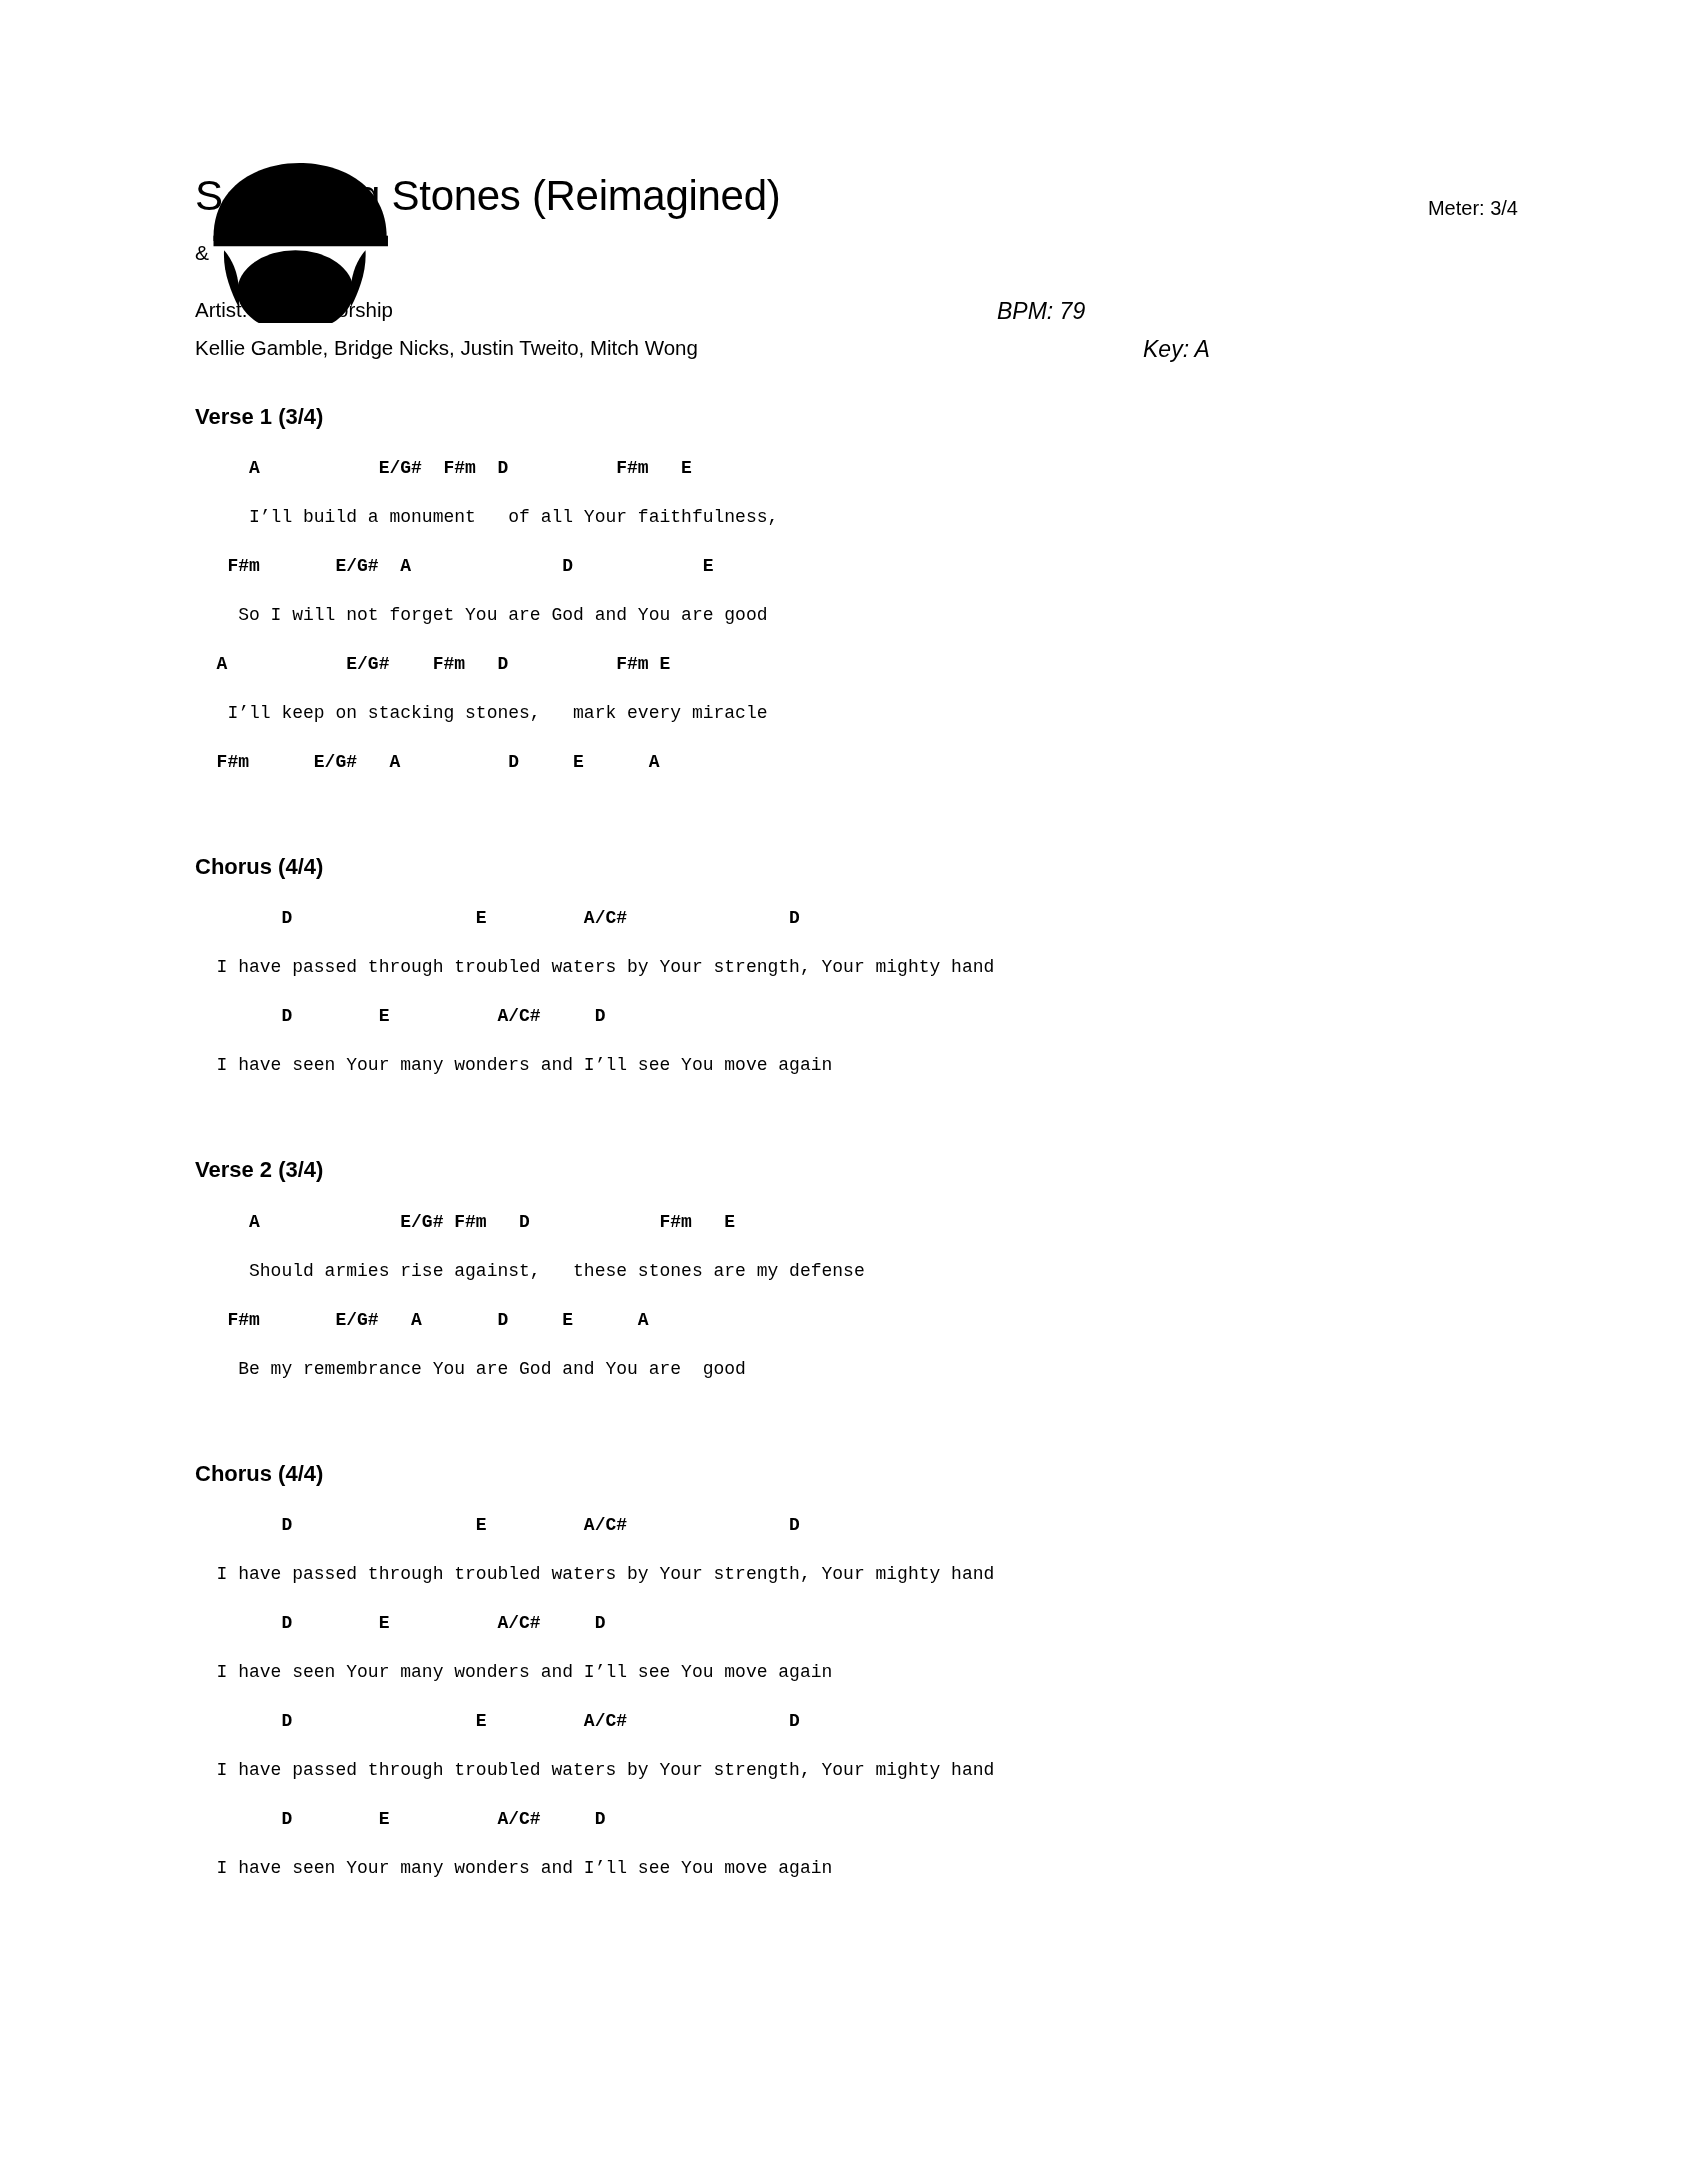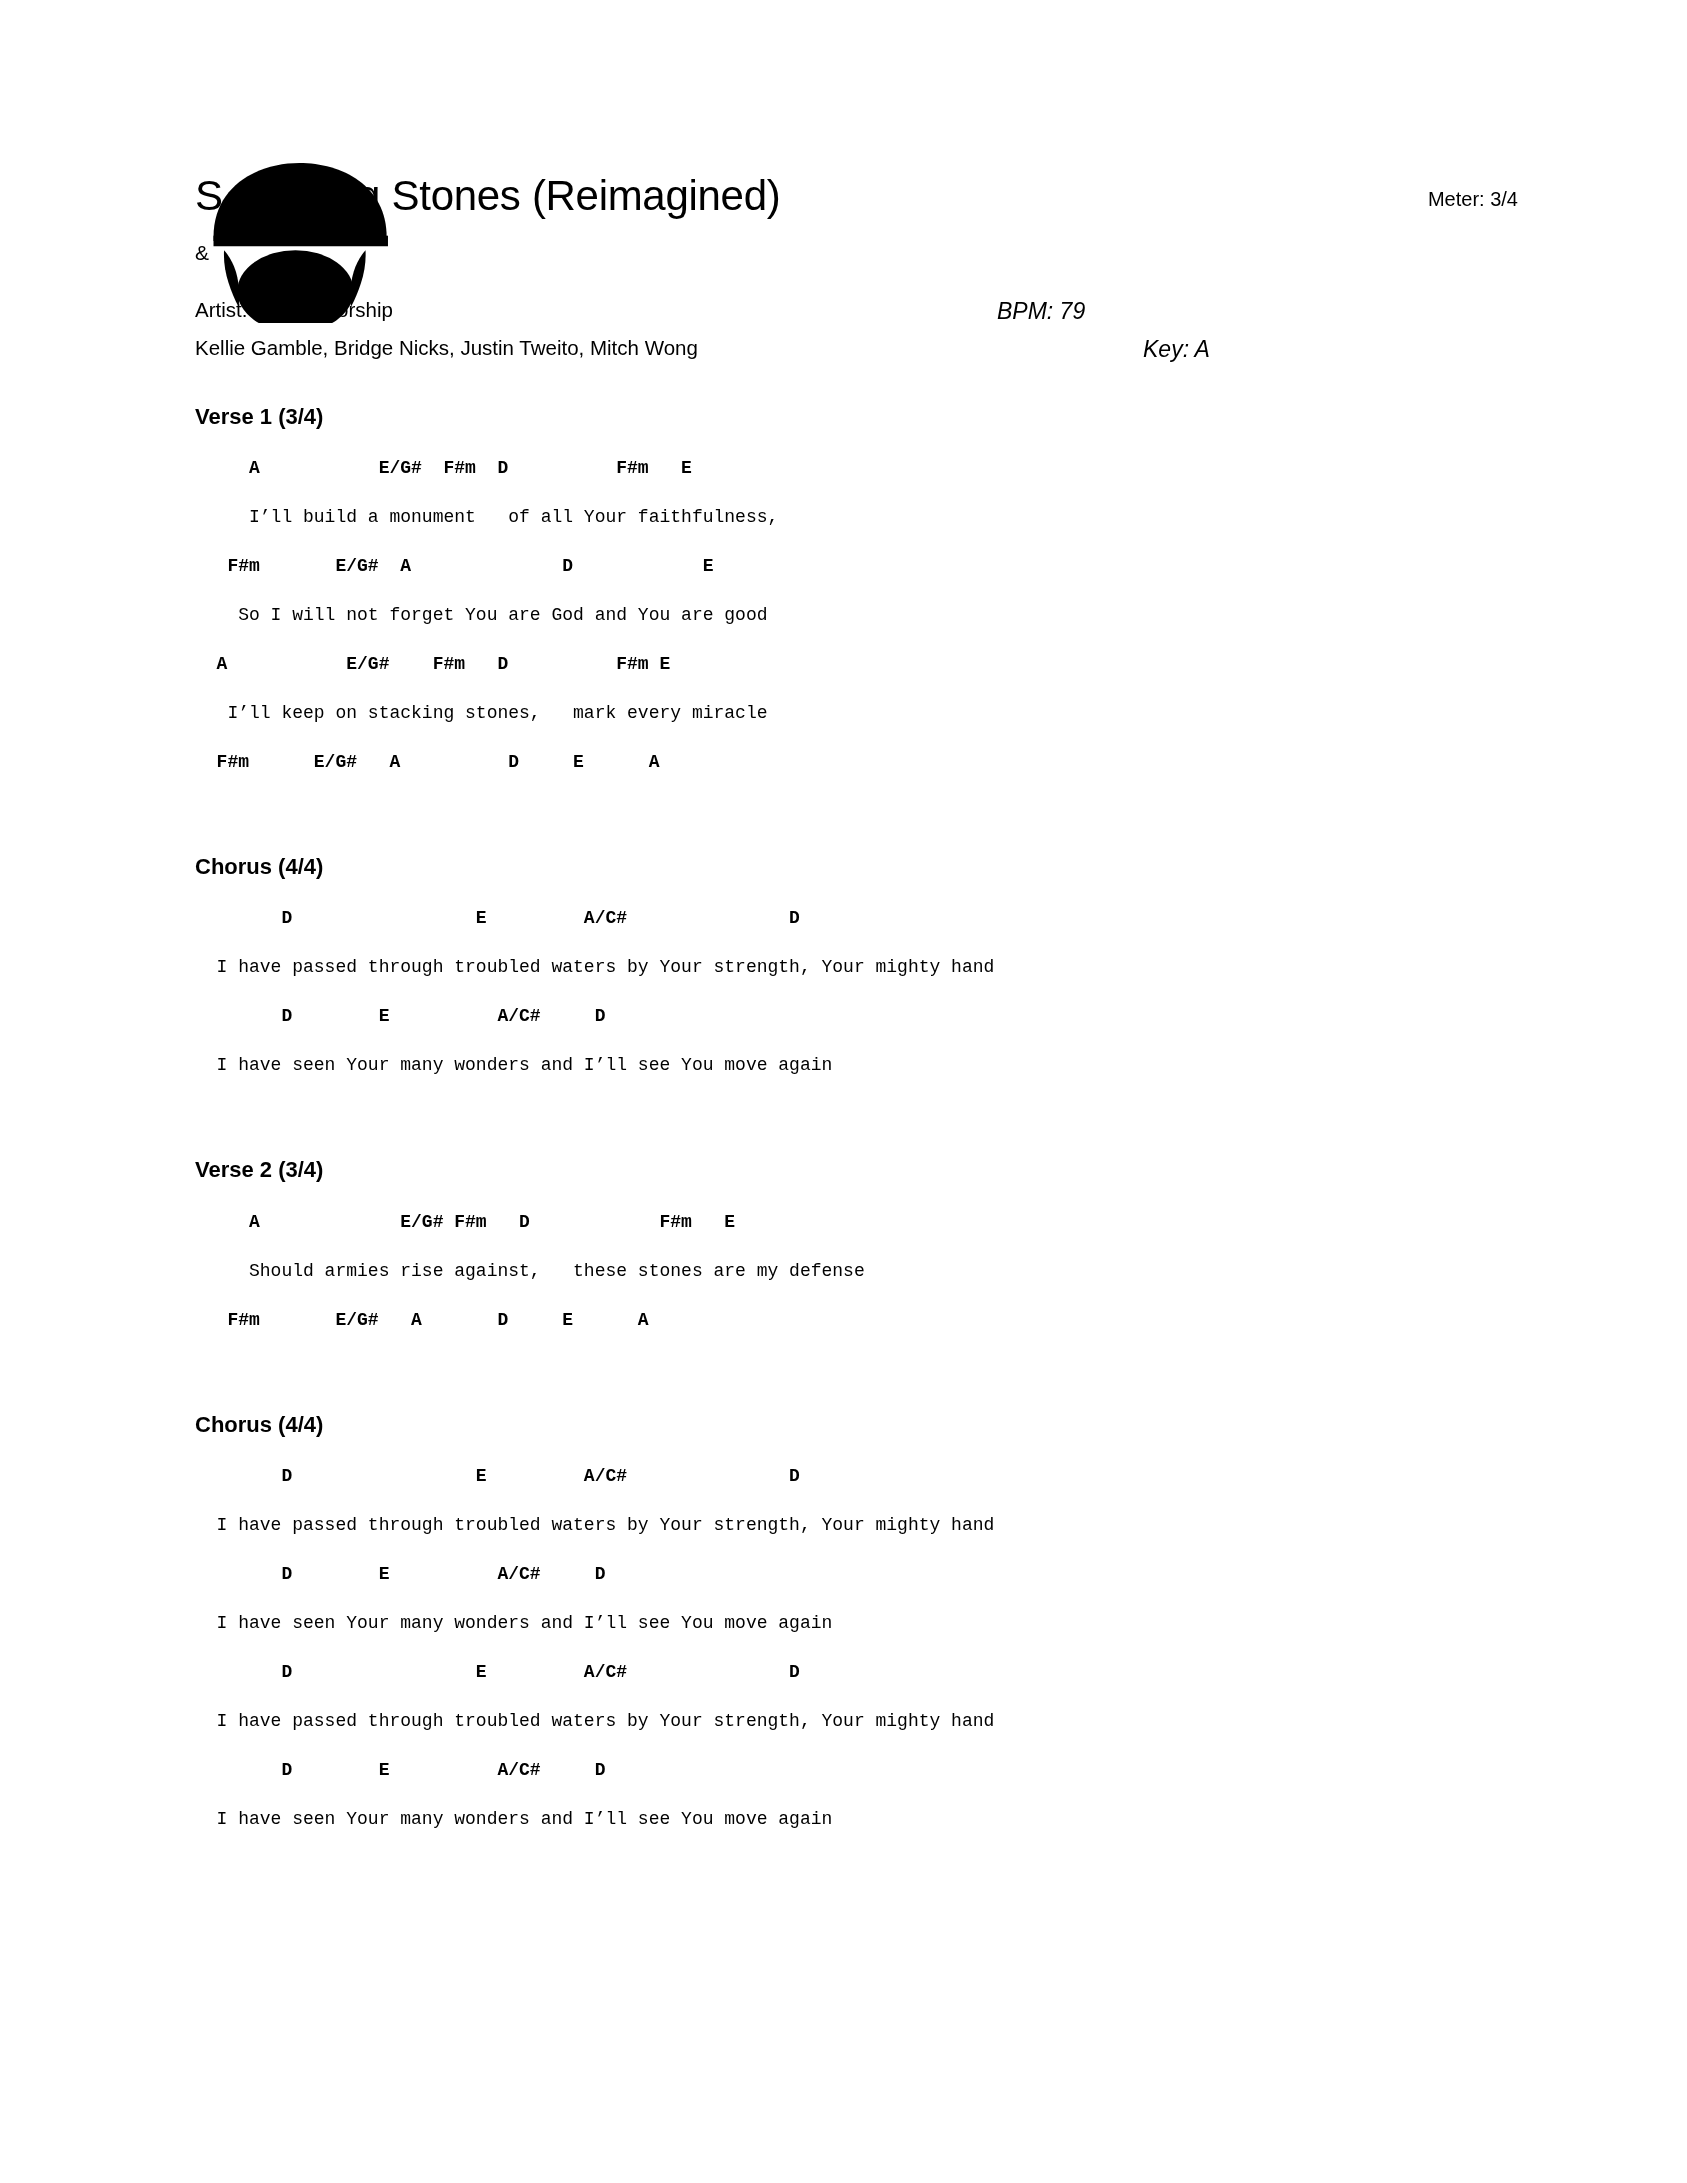--- a/index.html
+++ b/index.html
@@ -42,21 +42,21 @@
     top: 0;
     font-size: 42px;
     font-weight: 500;
     letter-spacing: -0.3px;
     white-space: pre;
     line-height: 53px;
   }
   .meter-label {
     position: absolute;
     left: 0;
-    top: 19px;
+    top: 28px;
     width: 1323px;
     text-align: right;
     font-size: 20px;
     white-space: pre;
   }
 
   
   .blob-layer {
     position: absolute;
     left: 0;
@@ -199,20 +199,21 @@
       <div class="mono-line lyric-line">  I have seen Your many wonders and I’ll see You move again</div>
     </div>
 
     <div class="spacer"></div>
 
     <div class="section">
       <div class="section-head">Verse 2 (3/4)</div>
       <div class="mono-line chord-line">     A             E/G# F#m   D            F#m   E</div>
       <div class="mono-line lyric-line">     Should armies rise against,   these stones are my defense</div>
       <div class="mono-line chord-line">   F#m       E/G#   A       D     E      A</div>
+      <div class="mono-line lyric-line">    Be my remembrance You are God and You are  good</div>
     </div>
 
     <div class="spacer"></div>
 
     <div class="section">
       <div class="section-head">Chorus (4/4)</div>
       <div class="mono-line chord-line">        D                 E         A/C#               D</div>
       <div class="mono-line lyric-line">  I have passed through troubled waters by Your strength, Your mighty hand</div>
       <div class="mono-line chord-line">        D        E          A/C#     D</div>
       <div class="mono-line lyric-line">  I have seen Your many wonders and I’ll see You move again</div>

